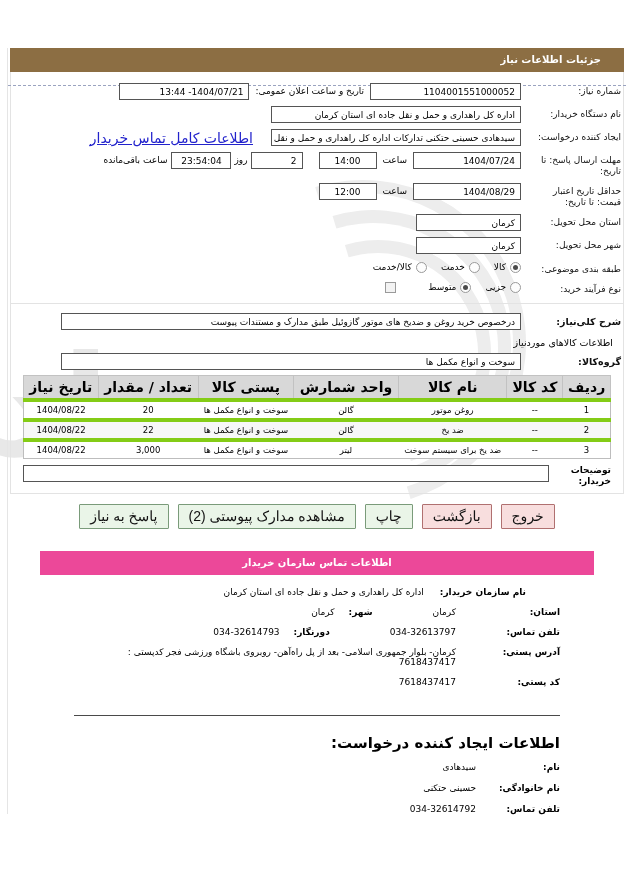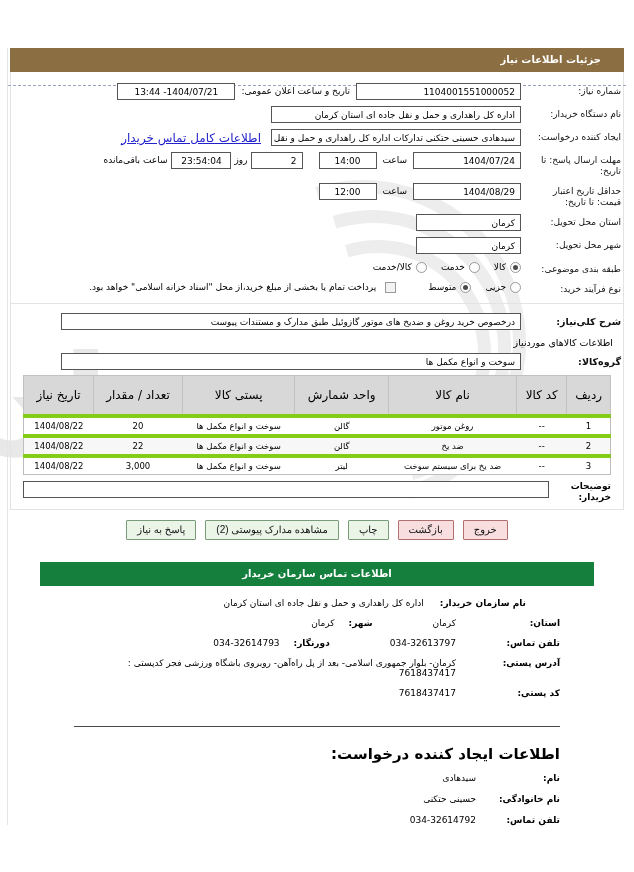--- a/index.html
+++ b/index.html
@@ -101,44 +101,44 @@
     height: 17px;
     line-height: 17px;
     padding: 0 5px;
     font-size: 9px;
     text-align: right;
     box-sizing: border-box;
     overflow: hidden;
     white-space: nowrap;
     position: relative;
   }
-  .box-num   { width: 165px; }
+  .box-num   { width: 151px; }
   .box-org   { width: 250px; }
   .box-date  { width: 105px; }
   .box-time  { width: 58px; text-align: center; }
   .box-days  { width: 52px; }
   .box-rem   { width: 60px; text-align: center; }
   .box-city  { width: 105px; }
 
   .inline-lbl {
     font-size: 9px;
     padding: 0 6px;
     white-space: nowrap;
     line-height: 17px;
   }
 
   .link-overlay {
     color: #2222cc;
     text-decoration: underline;
-    font-size: 12px;
+    font-size: 14px;
     white-space: nowrap;
     cursor: pointer;
     margin-right: 6px;
     position: relative;
-    right: 4px;
+    right: 12px;
   }
 
   
   .radio-row { padding: 4px 0 2px 0; }
   .radio-grp { display: flex; flex-direction: row; align-items: center; }
   .rad {
     display: inline-block;
     width: 9px; height: 9px;
     border-radius: 50%;
     border: 1px solid #9a9a9a;
@@ -177,23 +177,23 @@
   table.goods {
     width: 100%;
     border-collapse: collapse;
     font-size: 8.5px;
     background: #fff;
     border: 1px solid #bdbdbd;
   }
   table.goods th {
     background: #d8d8d8;
     border: 1px solid #c2c2c2;
-    font-weight: normal;
-    padding: 12px 4px;
-    font-size: 12px;
+    font-weight: bold;
+    padding: 3px 4px;
+    font-size: 14px;
     white-space: nowrap;
   }
   table.goods td {
     border-top: 4px solid #84cc16;
     padding: 3px 4px;
     text-align: center;
     white-space: nowrap;
     background: #fff;
   }
   table.goods tr.alt td { background: #f7f7f7; }
@@ -211,34 +211,34 @@
 
   
   .btnbar {
     display: flex;
     flex-direction: row-reverse;
     justify-content: center;
     gap: 9px;
     padding: 10px 0 6px 0;
   }
   .btn {
-    font-size: 10px;
+    font-size: 14px;
     padding: 3px 10px 4px 10px;
     border: 1px solid #7a9b7a;
     background: #eaf5e8;
     color: #111;
     cursor: pointer;
     white-space: nowrap;
     border-radius: 1px;
   }
   .btn.red { background: #f8dede; border-color: #b07070; }
 
   
   .contact-banner {
-    background: #15803d;
+    background: #ec4899;
     color: #fff;
     font-weight: bold;
     font-size: 10px;
     text-align: center;
     padding: 6px 0 7px 0;
     margin: 16px 40px 0 40px;
   }
   .contact-body { padding: 12px 74px 4px 74px; font-size: 9px; }
   .crow { display: flex; flex-direction: row; align-items: baseline; margin-bottom: 10px; }
   .ckey { font-weight: bold; white-space: nowrap; }
@@ -274,21 +274,21 @@
   <div style="margin:48px 10px 0 10px;">
     <div class="banner">جزئیات اطلاعات نیاز</div>
 
     <div class="panel" style="padding:8px 0 6px 0;">
 
       <div class="frow">
         <div class="flabel">شماره نیاز:</div>
         <div class="fvalue">
           <div class="box box-num">1104001551000052</div>
           <span class="inline-lbl">تاریخ و ساعت اعلان عمومی:</span>
-          <div class="box box-date" style="width:118px;text-align:center;">1404/07/21- 13:44</div>
+          <div class="box box-date" style="width:130px;">1404/07/21- 13:44</div>
         </div>
       </div>
 
       <div class="frow">
         <div class="flabel">نام دستگاه خریدار:</div>
         <div class="fvalue">
           <div class="box box-org" style="margin-right:0;">اداره کل راهداری و حمل و نقل جاده ای استان کرمان</div>
         </div>
       </div>
 
@@ -361,21 +361,20 @@
           <span class="opt">
             <span class="rad"></span>
             <span>جزیی</span>
           </span>
           <span class="opt">
             <span class="rad on"></span>
             <span>متوسط</span>
           </span>
           <span class="opt" style="margin-right:18px;">
             <span class="chk"></span>
-            <span class="note">پرداخت تمام یا بخشی از مبلغ خرید،از محل "اسناد خزانه اسلامی" خواهد بود.</span>
           </span>
         </div>
       </div>
 
     </div>
 
     <div class="block2">
 
       <div class="frow">
         <div class="flabel bold-lbl">شرح کلی‌نیاز:</div>

